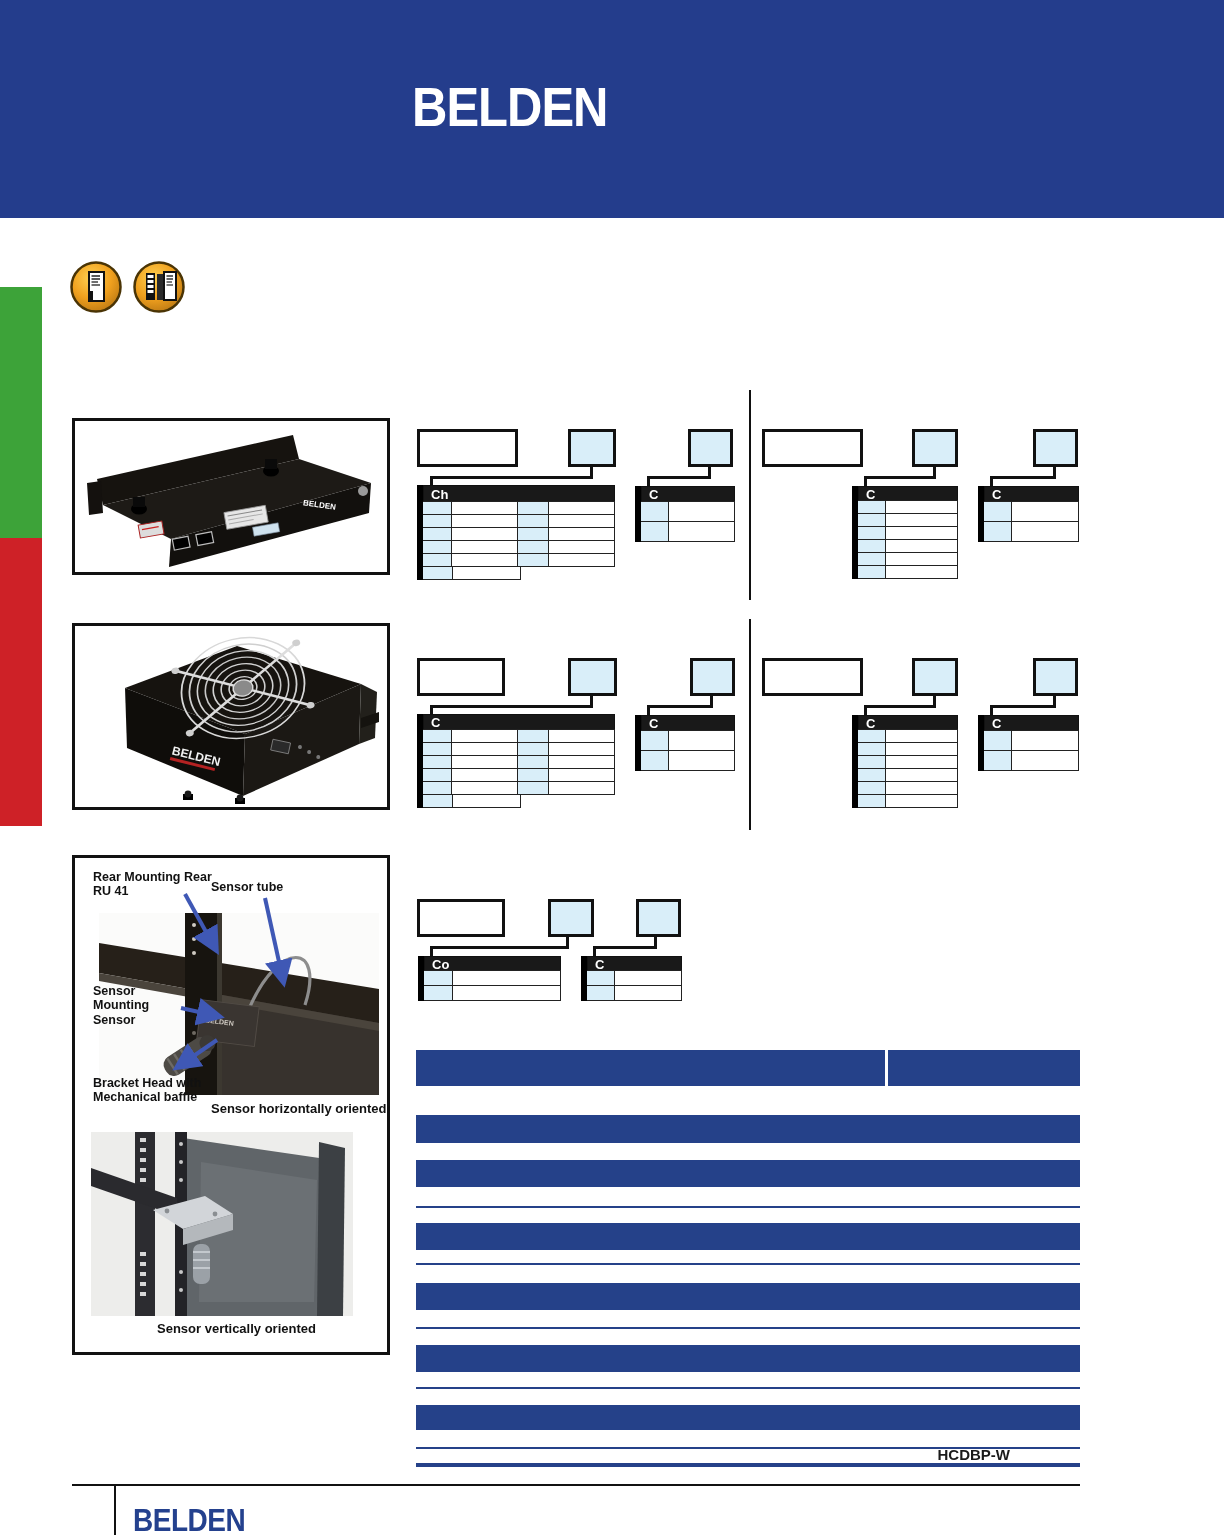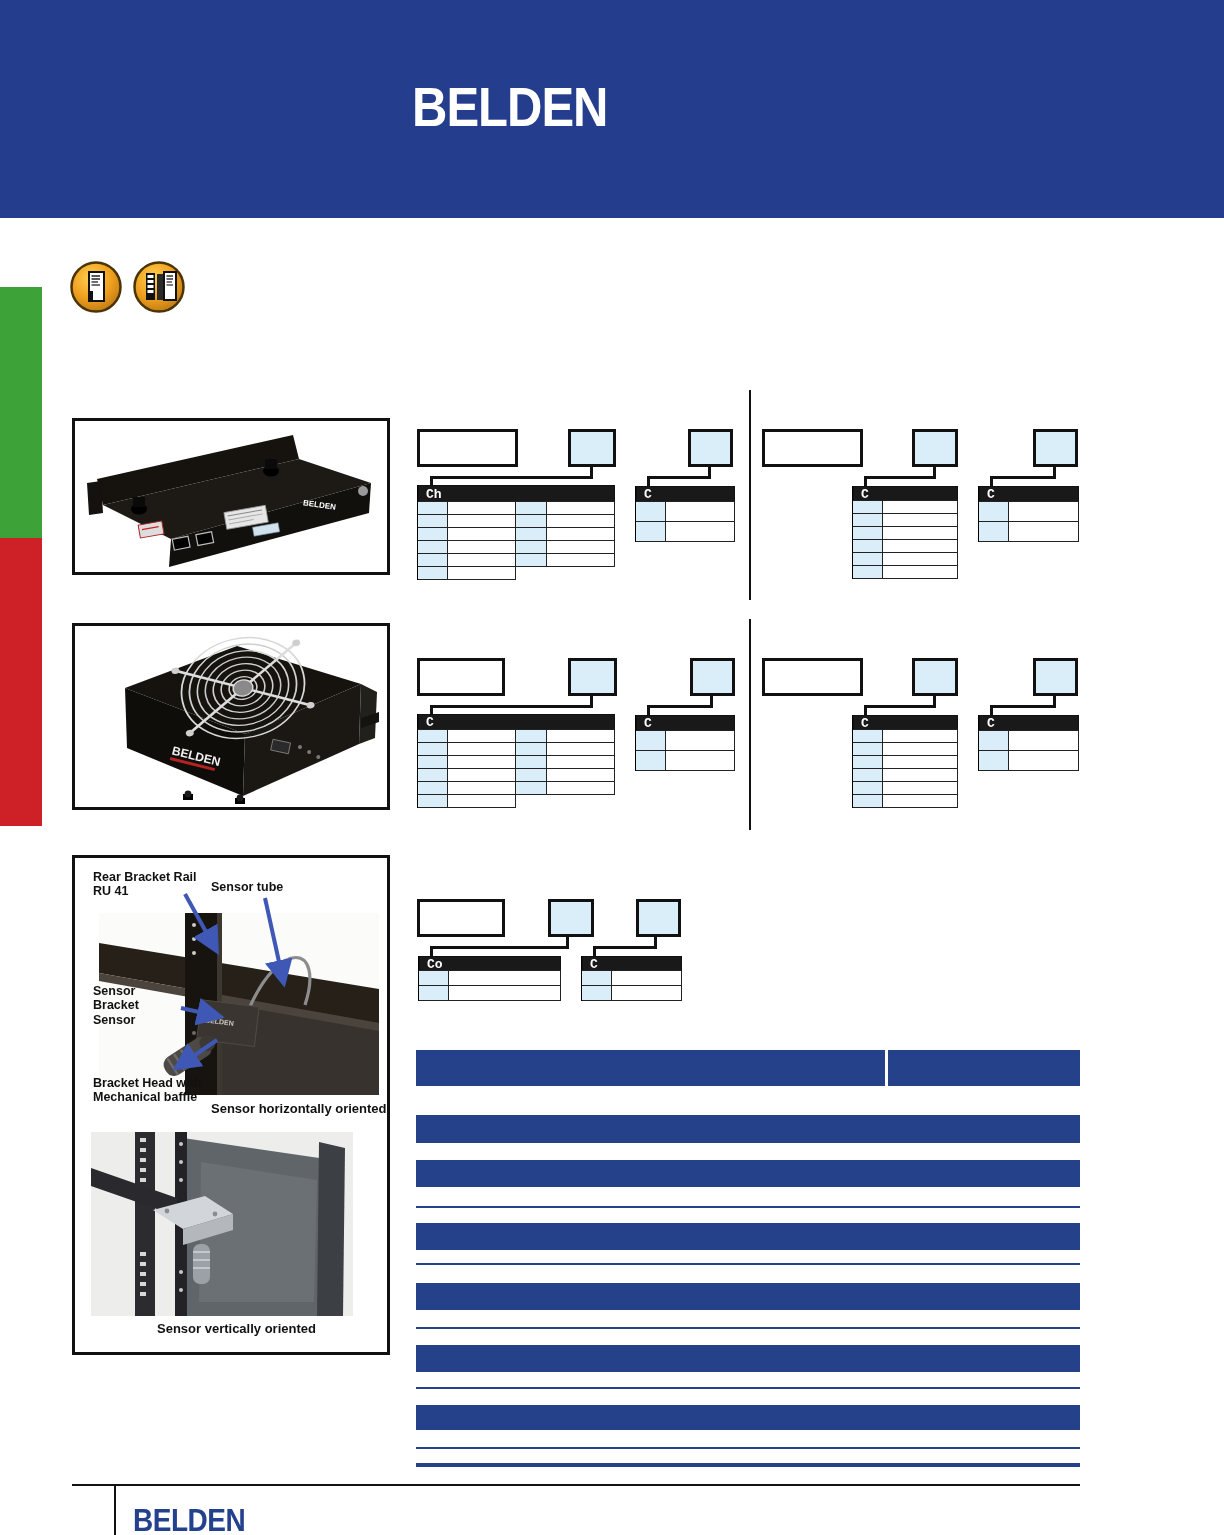--- a/index.html
+++ b/index.html
@@ -21,21 +21,21 @@
   
   .img-box{position:absolute;border:3px solid #111;background:#fff;}
 
   
   .wbox{position:absolute;border:3px solid #111;background:#fff;}
   .bbox{position:absolute;border:3px solid #111;background:#D9EEF9;}
   .conn{position:absolute;background:#111;}
   .vdiv{position:absolute;width:2px;background:#111;}
 
   
-  .tbl{position:absolute;border-left:1px solid #000000;box-sizing:border-box;font-family:Liberation Mono, monospace;}
+  .tbl{position:absolute;border-left:6px solid #000000;box-sizing:border-box;}
   .tbl-head{background:#191919;color:#ffffff;font-weight:bold;font-size:13px;
             display:flex;align-items:center;padding-left:7px;box-sizing:border-box;
             border:1px solid #111;border-bottom:none;}
   .trow{display:flex;}
   .cell{box-sizing:border-box;border-right:1px solid #222;border-bottom:1px solid #222;border-top:1px solid #222;margin-top:-1px;}
   .cell.cb{background:#D9EEF9;}
   .cell.cw{background:#ffffff;}
 
   
   .bluebar{position:absolute;left:416px;width:664px;background:#254189;}
@@ -178,21 +178,21 @@
       <rect x="160" y="172" width="10" height="6" fill="#000"></rect>
       <circle cx="113" cy="168" r="3.4" fill="#1a1a1a"></circle>
       <circle cx="165" cy="172" r="3.4" fill="#1a1a1a"></circle>
       <polygon points="286,92 304,86 304,96 286,102" fill="#15130f"></polygon>
     </svg>
   </div>
 
   <div class="img-box" style="left:72px;top:855px;width:312px;height:494px;">
 
     <div class="fig-label" style="left:18px;top:12px;">
-      <span>Rear Bracket Rail</span><br>
+      <span>Rear Mounting Rear</span><br>
       <span>RU 41</span>
     </div>
     <div class="fig-label" style="left:136px;top:22px;">Sensor tube</div>
 
     <div class="fig-photo" style="left:24px;top:55px;">
       <svg width="280" height="182" viewBox="0 0 280 182">
         <rect x="0" y="0" width="280" height="182" fill="#fbfbfa"></rect>
         <polygon points="95,58 280,92 280,182 95,182" fill="#37322d"></polygon>
         <polygon points="0,30 280,76 280,110 0,60" fill="#262019"></polygon>
         <polygon points="0,60 280,110 280,118 0,68" fill="#4a443c"></polygon>
@@ -215,21 +215,21 @@
           <line x1="78" y1="133" x2="78" y2="152" stroke="#6e6b65" stroke-width="2.4"></line>
           <line x1="86" y1="133" x2="86" y2="152" stroke="#6e6b65" stroke-width="2.4"></line>
           <line x1="94" y1="133" x2="94" y2="152" stroke="#6e6b65" stroke-width="2.4"></line>
           <circle cx="112" cy="142" r="8" fill="#3c3935"></circle>
         </g>
       </svg>
     </div>
 
     <div class="fig-label" style="left:18px;top:126px;">
       <span>Sensor</span><br>
-      <span>Bracket</span><br>
+      <span>Mounting</span><br>
       <span>Sensor</span>
     </div>
     <div class="fig-label" style="left:18px;top:218px;">
       <span>Bracket Head with</span><br>
       <span>Mechanical baffle</span>
     </div>
 
     <div class="fig-caption" style="left:136px;top:243px;">Sensor  horizontally oriented</div>
 
     <div class="fig-photo" style="left:16px;top:274px;">
@@ -549,19 +549,20 @@
   <div class="blueline" style="top:1206px;"></div>
   <div class="bluebar" style="top:1223px;height:27px;"></div>
   <div class="blueline" style="top:1263px;"></div>
   <div class="bluebar" style="top:1283px;height:27px;"></div>
   <div class="blueline" style="top:1327px;"></div>
   <div class="bluebar" style="top:1345px;height:27px;"></div>
   <div class="blueline" style="top:1387px;"></div>
   <div class="bluebar" style="top:1405px;height:25px;"></div>
   <div class="blueline" style="top:1447px;"></div>
 
+  <div class="part-number">HCDBP-W</div>
   <div class="bluebar" style="top:1463px;height:4px;"></div>
 
   <div class="footer-hline"></div>
   <div class="footer-vline"></div>
   <div class="logo-bottom">BELDEN</div>
 
 </div>
 
 </body></html>

